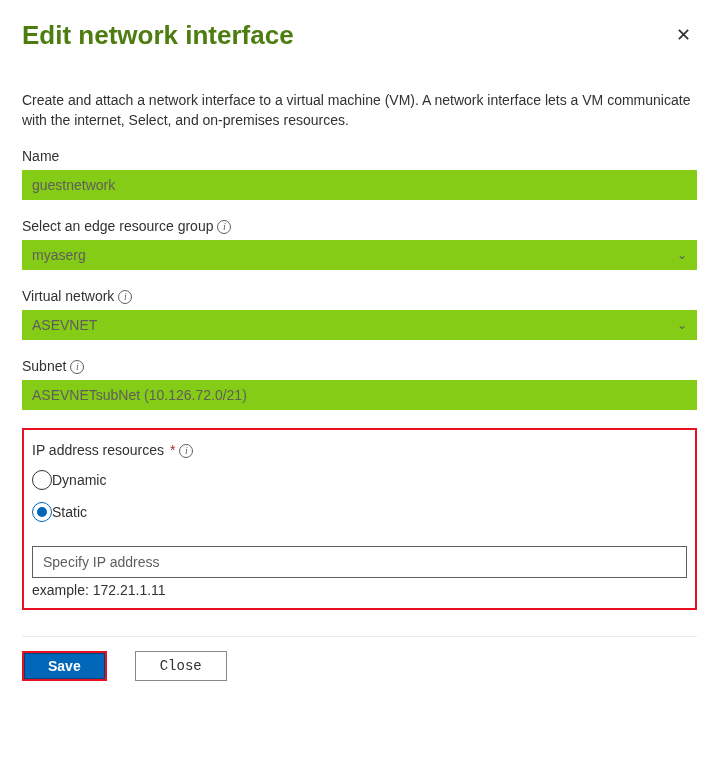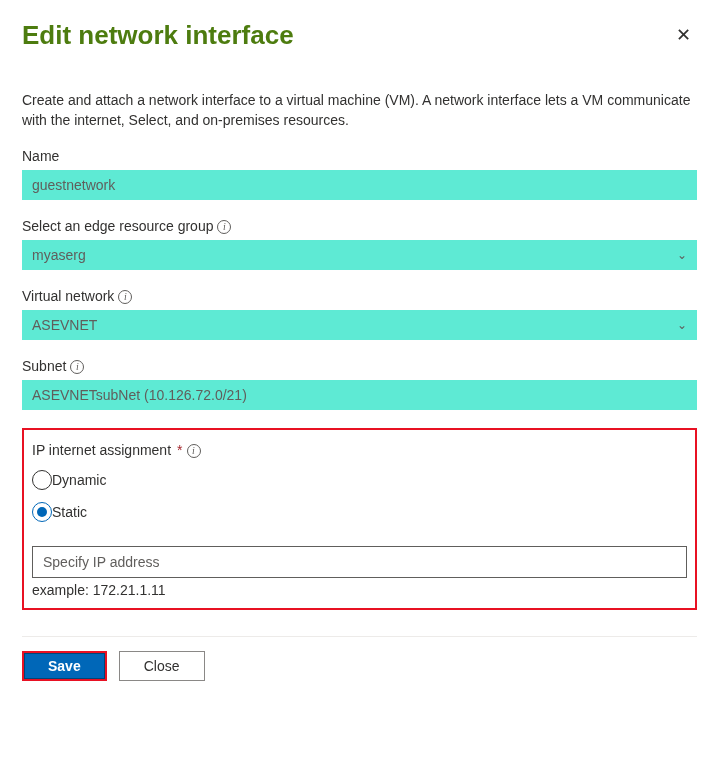--- a/index.html
+++ b/index.html
@@ -69,21 +69,21 @@
       font-size: 10px;
       color: #605e5c;
       font-style: italic;
       font-family: Georgia, serif;
       cursor: pointer;
       line-height: 1;
     }
     .text-input, .select-box {
       width: 100%;
       border: none;
-      background: #5eead4;
+      background: #84cc16;
       padding: 7px 10px;
       font-size: 14px;
       color: #605e5c;
       font-family: inherit;
     }
     .select-box {
       display: flex;
       justify-content: space-between;
       align-items: center;
       cursor: default;
@@ -136,41 +136,41 @@
     .example-text {
       font-size: 14px;
       color: #323130;
       margin-top: 4px;
     }
     .footer {
       border-top: 1px solid #edebe9;
       margin-top: 26px;
       padding-top: 14px;
       display: flex;
-      gap: 12px;
+      gap: 28px;
     }
     .btn-primary {
       background: #0067b8;
       color: #fff;
       border: 2px solid #e81123;
       outline: 1px solid #004578;
       outline-offset: -3px;
       padding: 5px 24px;
       font-size: 14px;
       font-family: inherit;
       cursor: pointer;
       font-weight: 600;
     }
     .btn-secondary {
       background: #fff;
       color: #323130;
       border: 1px solid #8a8886;
       padding: 6px 24px;
       font-size: 14px;
-      font-family: Liberation Sans, sans-serif;
+      font-family: Liberation Mono, monospace;
       cursor: pointer;
     }
   </style>
 </head>
 <body>
 
 <div class="panel">
 
   <div class="header">
     <h1 class="title">Edit network interface</h1>
@@ -203,21 +203,21 @@
   </div>
 
   <div class="field-label">
     <span>Subnet</span>
     <span class="info-icon">i</span>
   </div>
   <input class="text-input" disabled="" value="ASEVNETsubNet (10.126.72.0/21)" style="">
 
   <div class="highlight-box">
     <div class="field-label" style="margin-top:0">
-      <span>IP internet assignment</span>
+      <span>IP address resources</span>
       <span class="required">*</span>
       <span class="info-icon">i</span>
     </div>
     <div class="radio-group">
       <label class="radio-option">
         <span class="radio-circle"></span>
         <span>Dynamic</span>
       </label>
       <label class="radio-option">
         <span class="radio-circle selected">

